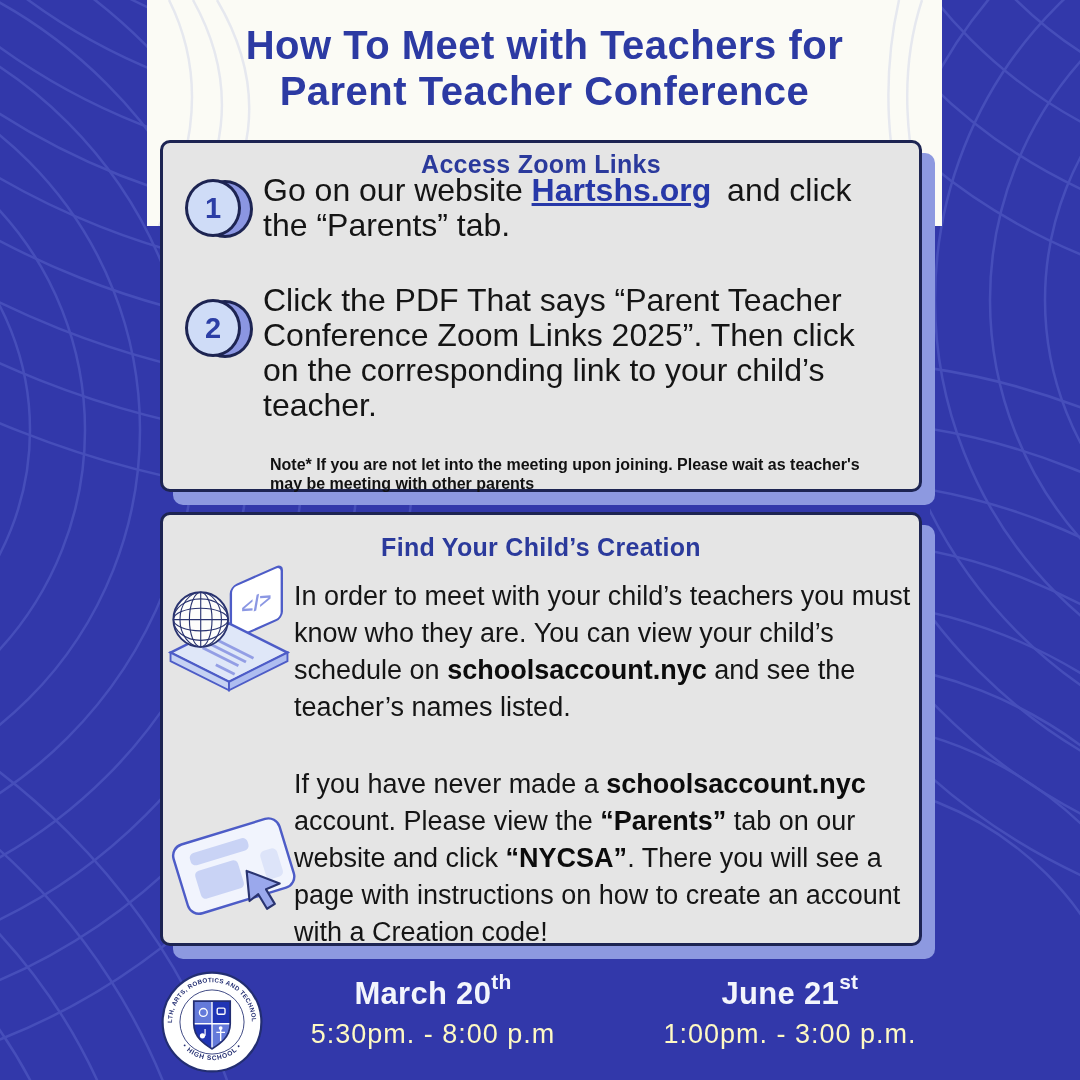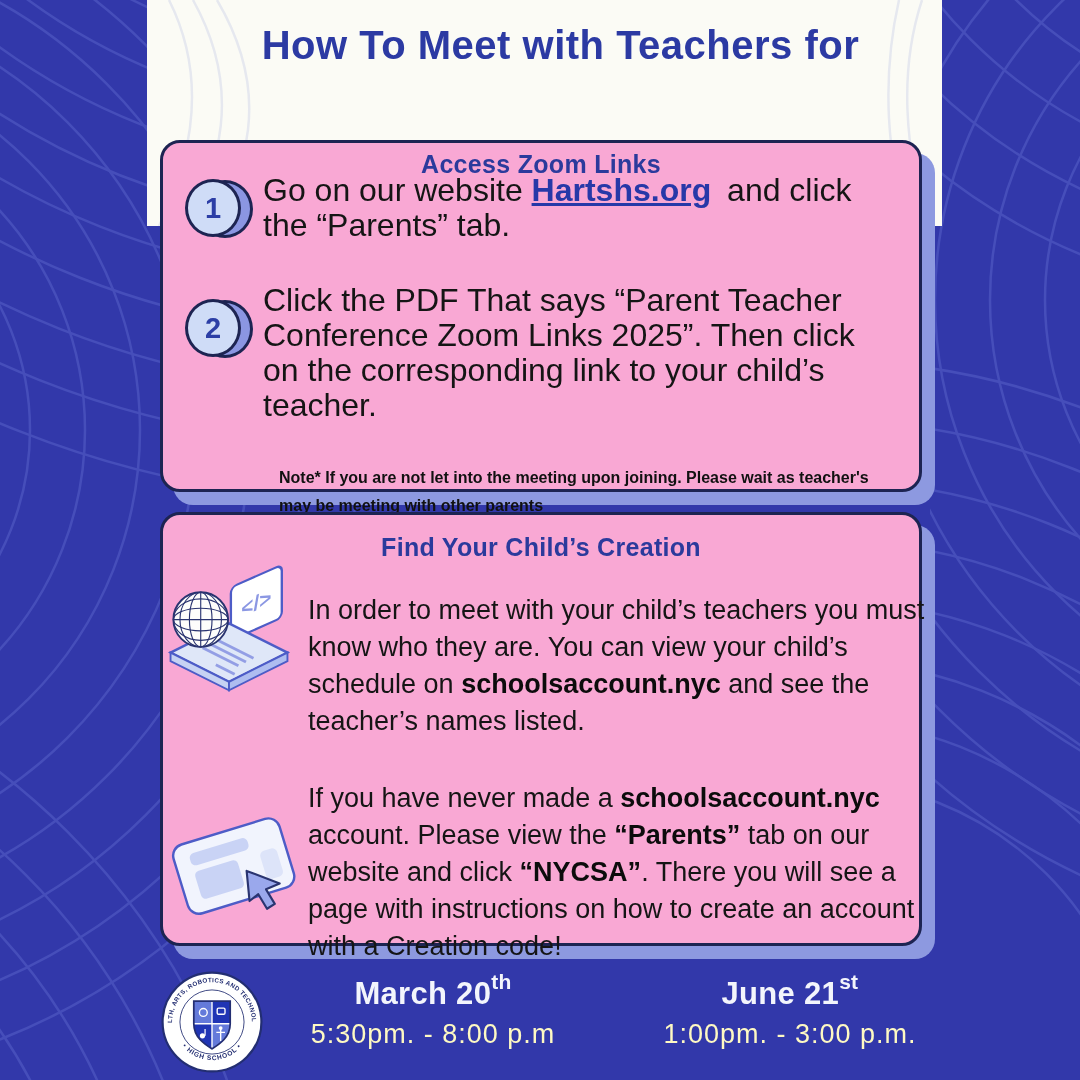--- a/index.html
+++ b/index.html
@@ -15,27 +15,27 @@
 
   
   .band{
     position:absolute;left:147px;top:0;width:795px;height:226px;
     background:#fbfbf5;
   }
   .band-lines{position:absolute;left:0;top:0}
   .title{
     position:absolute;left:0;top:22px;width:100%;margin:0;
     text-align:center;font-weight:bold;font-size:40px;line-height:46px;
-    color:#2c3aa3;letter-spacing:.5px;padding-left:16px;
+    color:#2c3aa3;letter-spacing:.5px;
   }
 
   
   .card{
     position:absolute;left:160px;width:756px;
-    background:#f9a8d4;border:3px solid #1d2452;border-radius:20px;
+    background:#e5e5e5;border:3px solid #1d2452;border-radius:10px;
     box-shadow:13px 13px 0 #8d99e0;
   }
   .card-zoom{top:140px;height:346px}
   .card-teachers{top:512px;height:428px}
   .card h2{
     margin:0;text-align:center;font-weight:bold;color:#2b3a9c;
     font-size:25px;letter-spacing:.3px;
   }
   .card-zoom h2{padding-top:7px}
   .card-teachers h2{padding-top:18px}
@@ -59,26 +59,26 @@
     position:absolute;left:100px;margin:0;width:625px;
     font-size:32px;line-height:35px;color:#151515;
   }
   .step-text-1{top:30px}
   .step-text-2{top:140px}
   .link{
     font-weight:bold;color:#2738a8;text-decoration:underline;
     margin-right:7px;cursor:pointer;
   }
   .note{
-    position:absolute;left:100px;top:305px;margin:16px;width:600px;
-    font-size:16px;line-height:28px;font-weight:bold;color:#111;
+    position:absolute;left:100px;top:305px;margin:7px;width:600px;
+    font-size:16px;line-height:19px;font-weight:bold;color:#111;
   }
 
   .para{
-    position:absolute;left:128px;margin:17px;
+    position:absolute;left:128px;margin:3px;
     font-size:27px;line-height:37px;color:#151515;
   }
   .para-1{top:60px;width:625px}
   .para-2{top:248px;width:635px}
   .b{font-weight:bold;color:#0c0c0c}
 
   .icon{position:absolute}
   .laptop-icon{left:0px;top:46px;width:132px;height:136px}
   .tablet-icon{left:-4px;top:284px;width:150px;height:136px}
 
@@ -158,20 +158,21 @@
       <g fill="none" stroke="#e4e7ef" stroke-width="2.5" opacity="0.9">
         <path d="M22,0 C62,80 44,160 12,226"></path>
         <path d="M46,0 C96,90 74,170 34,226"></path>
         <path d="M70,0 C126,95 100,175 60,226"></path>
         <path d="M752,0 C734,80 740,160 762,226"></path>
         <path d="M775,0 C752,70 757,150 782,226"></path>
       </g>
     </svg>
     <h1 class="title">
       <span>How To Meet with Teachers for</span><br>
+      <span>Parent Teacher Conference</span>
     </h1>
   </div>
 
   <section class="card card-zoom">
     <h2>Access Zoom Links</h2>
 
     <div class="badge badge-1">
       <div class="badge-back"></div>
       <div class="badge-front">1</div>
     </div>

